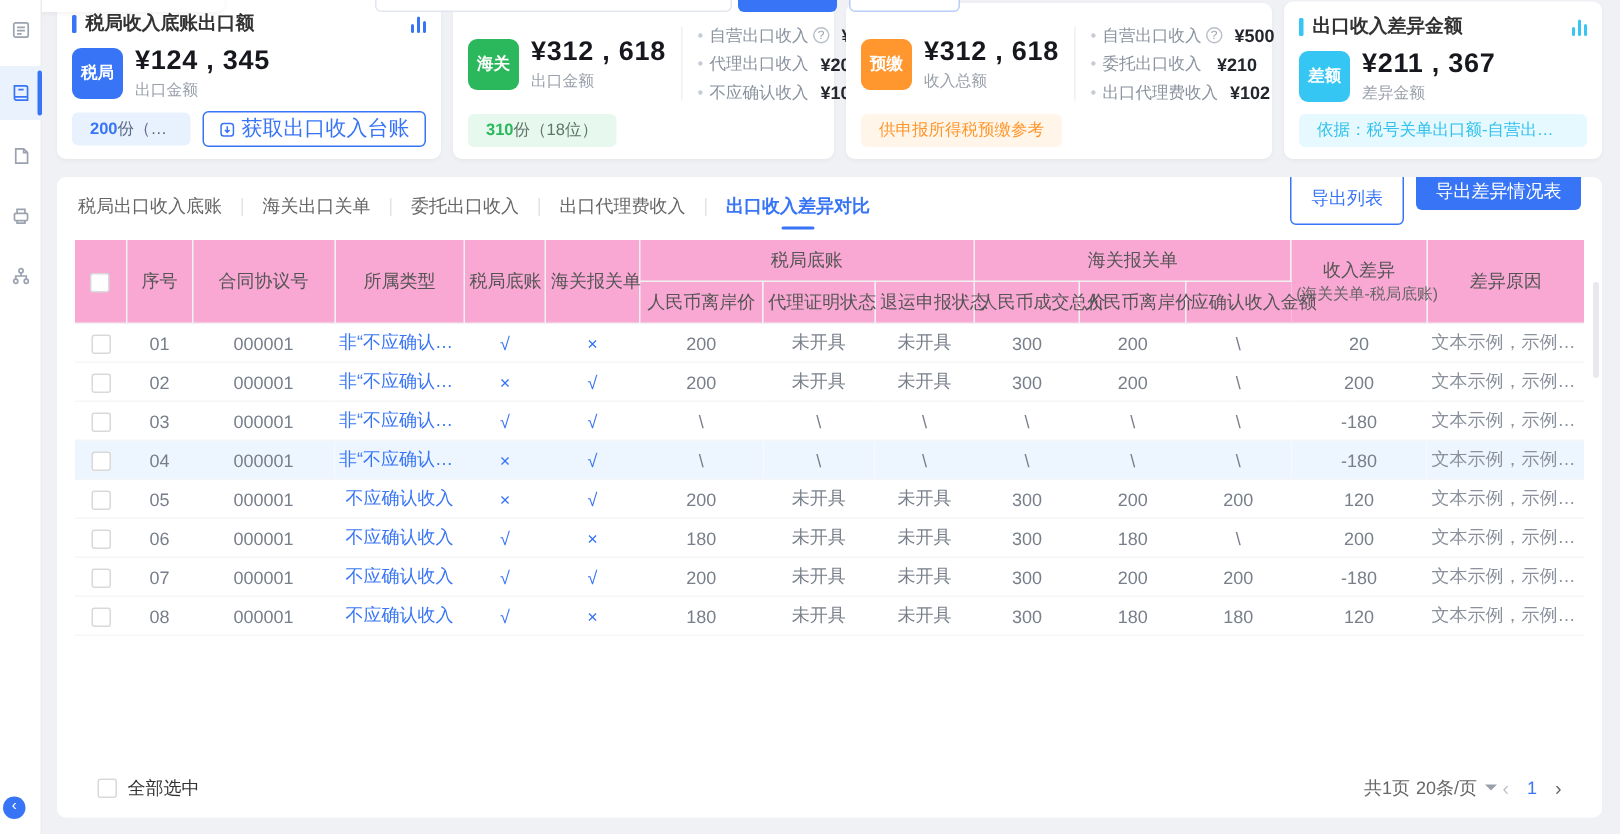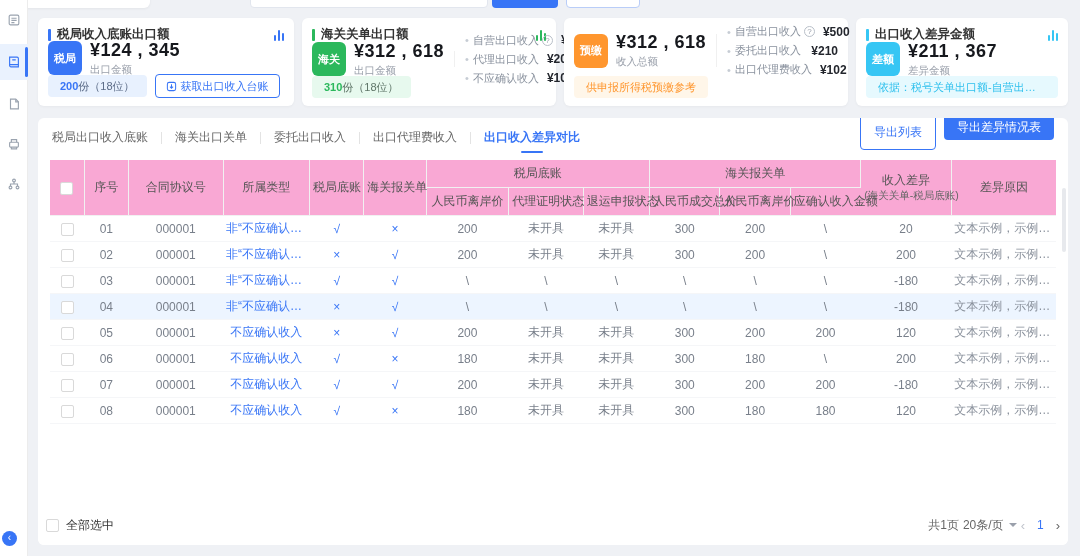--- a/index.html
+++ b/index.html
@@ -28,21 +28,21 @@
   .tb-box { position:absolute; left:20px; top:0; width:130px; height:30px; background:#fff;
     border-radius:6px; box-shadow:0 1px 3px rgba(0,0,0,.05); }
   .tb-input { position:absolute; left:250px; top:0; width:238px; height:30px; background:#fff;
     border:1px solid #e2e6ee; border-radius:4px; outline:none; padding:0 8px; font-size:12px; }
   .tb-btn-primary { position:absolute; left:492px; top:0; width:66px; height:30px;
     background:#3875F6; border:none; border-radius:4px; }
   .tb-btn-secondary { position:absolute; left:566px; top:0; width:74px; height:30px;
     background:#fff; border:1px solid #b9cdf8; border-radius:4px; }
 
   
-  .cards { position:absolute; left:38px; top:18px; right:12px; height:88px; display:flex; gap:8px; }
+  .cards { position:absolute; left:38px; top:18px; right:12px; height:88px; display:flex; gap:8px;align-items:flex-end; }
   .card { background:#fff; border-radius:6px; padding:8px 10px 8px 10px; box-shadow:0 1px 3px rgba(0,0,0,.04);
     display:flex; flex-direction:column; min-width:0; }
   .card1 { flex:0 0 256px; } .card2 { flex:0 0 254px; } .card3 { flex:1 1 282px; } .card4 { flex:0 0 212px; }
   .card-head { display:flex; align-items:center; gap:6px; }
   .title-bar { width:3px; height:12px; border-radius:1px; }
   .card-title { font-size:12.5px; font-weight:700; color:#333; white-space:nowrap; }
   .chart-ic { margin-left:auto; display:flex; align-items:flex-end; gap:1.5px; height:12px; }
   .chart-ic i { display:block; width:2.5px; border-radius:1px; }
   .chart-ic i:nth-child(1){height:6px;} .chart-ic i:nth-child(2){height:11px;} .chart-ic i:nth-child(3){height:8px;}
   .card-body { display:flex; align-items:center; margin-top:6px; flex:1; min-height:0; }
@@ -62,21 +62,21 @@
   .pill { height:22px; line-height:22px; border-radius:4px; font-size:11px; padding:0 12px;
     text-align:center; white-space:nowrap; overflow:hidden; text-overflow:ellipsis; }
   .pill-blue { background:#e8f1fe; color:#5b6b87; }
   .pill-blue b, .pill-green b { font-weight:700; }
   .pill-blue b { color:#3875F6; }
   .pill-green { background:#e7f9ee; color:#5f7568; }
   .pill-green b { color:#2BB85C; }
   .pill-orange { background:#fff6e9; color:#FF962E; flex:0 0 auto; }
   .pill-cyan { background:#e6f9fe; color:#2FC0ED; width:100%; font-size:11px; }
   .ledger-btn { height:24px; border:1px solid #3875F6; color:#3875F6; background:#fff; border-radius:4px;
-    font-size:11px; display:flex; align-items:center; gap:4px; padding:0 10px; cursor:pointer; white-space:nowrap; }
+    font-size:14px; display:flex; align-items:center; gap:4px; padding:0 10px; cursor:pointer; white-space:nowrap; }
   .ledger-btn svg { width:11px; height:11px; }
 
   
   .panel { position:absolute; left:38px; top:118px; right:12px; bottom:11px; background:#fff;
     border-radius:6px; overflow:hidden; }
   .tabs-row { display:flex; align-items:flex-end; padding:10px 14px 0 14px; height:38px; }
   .tab { font-size:12px; color:#666; padding-bottom:10px; position:relative; cursor:pointer; white-space:nowrap; }
   .tab.active { color:#3875F6; font-weight:700; }
   .tab.active::after { content:""; position:absolute; left:50%; transform:translateX(-50%);
     bottom:3px; width:22px; height:2px; background:#3875F6; border-radius:1px; }
@@ -98,21 +98,21 @@
   .cell-link { color:#3875F6; }
   .mark { color:#3875F6; }
   .reason-cell { text-align:left; color:#8a919c; }
   .cb { display:inline-block; width:13px; height:13px; border:1px solid #d9d9d9; border-radius:2px;
     background:#fff; vertical-align:middle; cursor:pointer; }
 
   .panel-scrollbar { position:absolute; right:2px; top:70px; width:4px; height:64px;
     background:#e7e9ed; border-radius:2px; }
 
   .panel-footer { position:absolute; left:0; right:0; bottom:0; height:40px; display:flex;
-    align-items:center; padding:0 8px; background:#fff; }
+    align-items:center; padding:0 27px; background:#fff; }
   .select-all { display:flex; align-items:center; gap:7px; color:#333; }
   .pager { margin-left:auto; display:flex; align-items:center; gap:4px; color:#666; }
   .page-size { display:flex; align-items:center; gap:5px; cursor:pointer; }
   .caret { width:0; height:0; border-left:4px solid transparent; border-right:4px solid transparent;
     border-top:4px solid #9aa0ab; }
   .pg-nav { display:flex; align-items:center; gap:12px; }
   .pg-arrow { color:#c0c4cc; font-size:13px; cursor:pointer; }
   .pg-arrow.next { color:#666; }
   .pg-cur { color:#3875F6; cursor:pointer; }
 </style>

